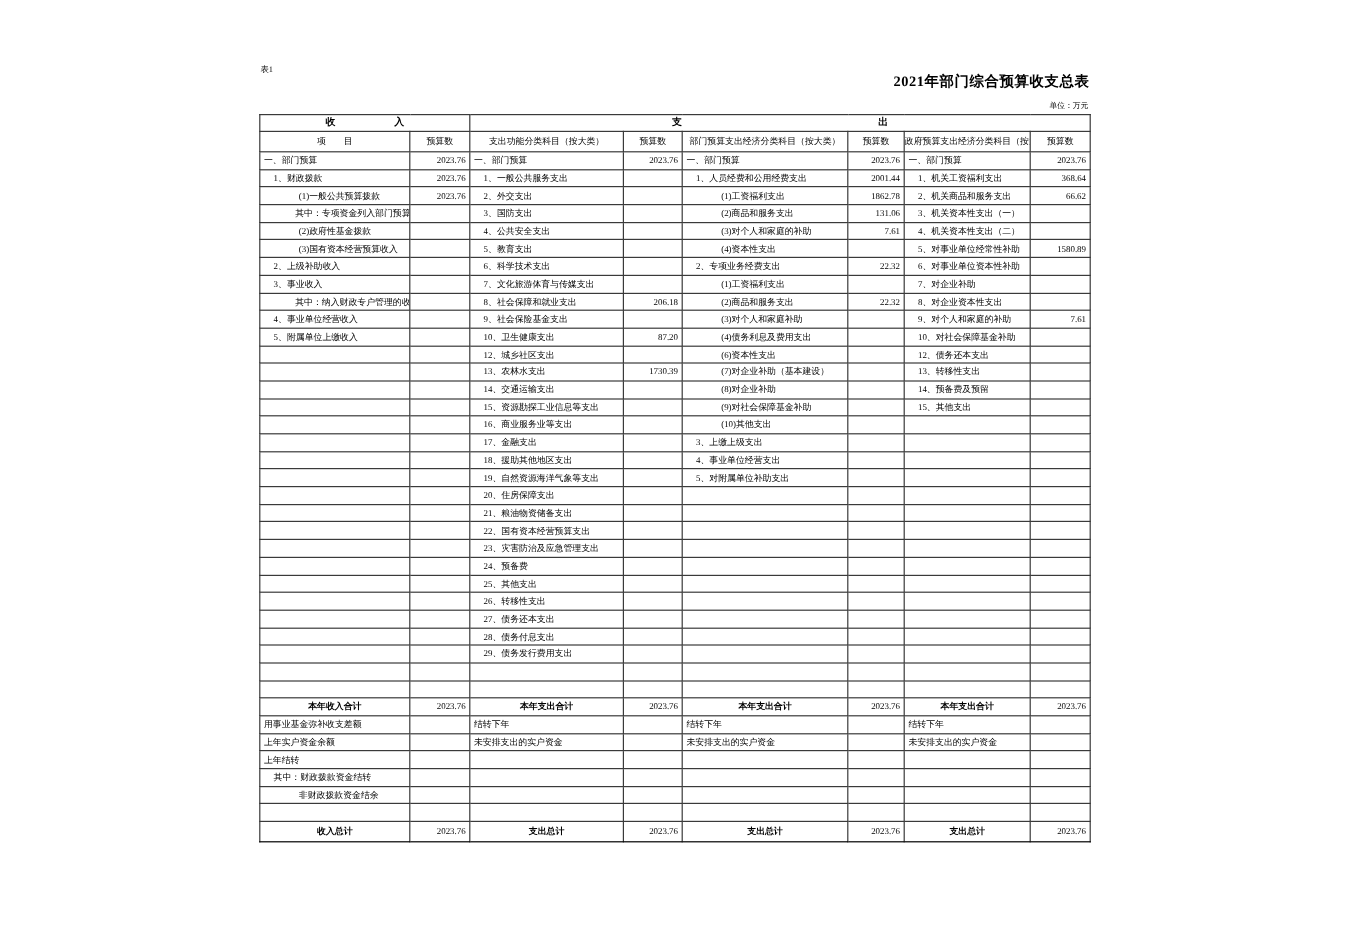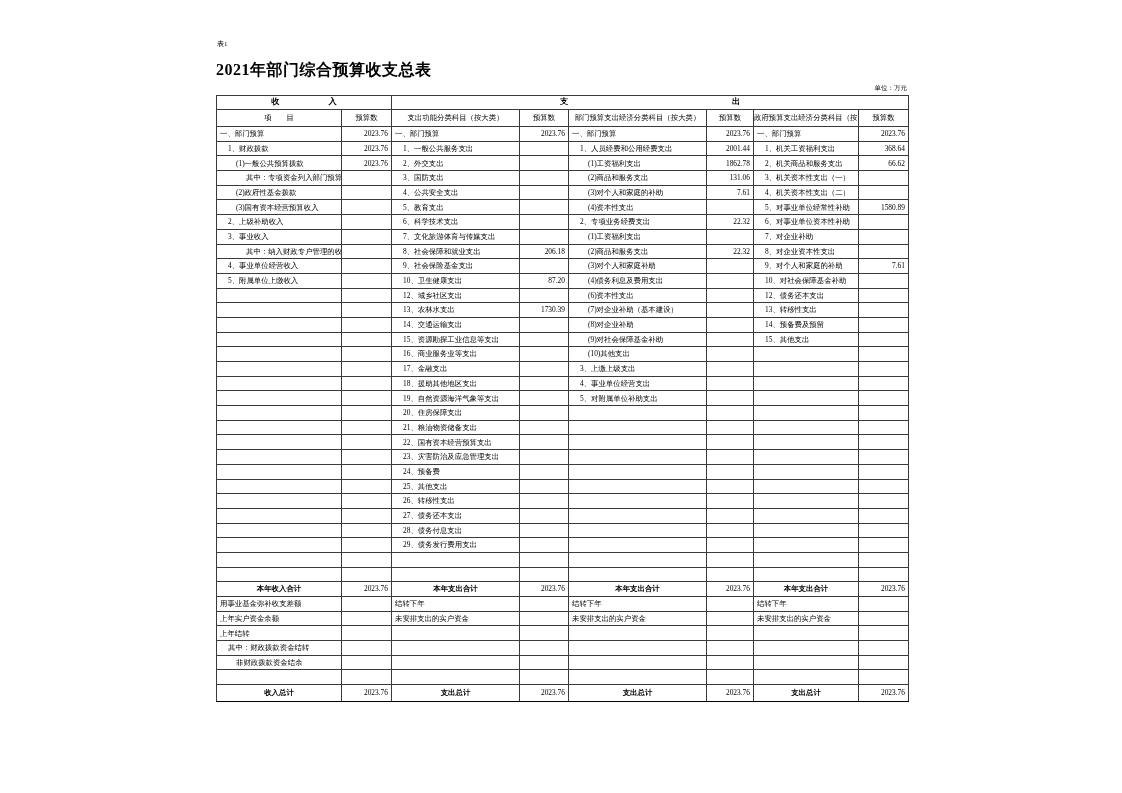--- a/index.html
+++ b/index.html
@@ -2,42 +2,42 @@
 <html><head>
 <meta charset="utf-8">
 <style>
   html,body{margin:0;padding:0;}
   body{
     width:1122px;height:793px;background:#ffffff;position:relative;
     font-family:"Liberation Serif","DejaVu Serif",serif;color:#000;
     -webkit-font-smoothing:antialiased;
   }
   .sheet{position:absolute;inset:0;background:#fff;}
-  #tbl-tag{position:absolute;left:217px;top:39px;font-size:7px;}
-  #page-title{position:absolute;left:216px;top:60px;width:692px;text-align:left;
-    font-size:16px;font-weight:bold;letter-spacing:.5px;}
+  #tbl-tag{position:absolute;left:217px;top:53px;font-size:7px;}
+  #page-title{position:absolute;left:216px;top:60px;width:692px;text-align:right;
+    font-size:12px;font-weight:bold;letter-spacing:.5px;}
   #unit-label{position:absolute;left:216px;top:84px;width:691px;text-align:right;font-size:6.5px;}
 
   table.budget{
     position:absolute;left:216px;top:95px;width:692px;
     border-collapse:collapse;table-layout:fixed;
     border:1.6px solid #000;
   }
   .budget th,.budget td{
     border:0.8px solid #3a3a3a;
     font-size:7.4px;line-height:1;font-weight:normal;
     padding:0;overflow:hidden;white-space:nowrap;vertical-align:middle;
   }
   .budget thead tr.h1 th{height:13px;font-weight:bold;font-size:8.2px;}
   .budget thead tr.h2 th{height:16px;font-weight:normal;text-align:center;}
   .budget tbody tr{height:14.7px;}
   td.lbl{text-align:left;}
   td.lbl.i0{padding-left:3px;}
   td.lbl.i1{padding-left:11px;}
-  td.lbl.i2{padding-left:19px;margin-top:16px;}
+  td.lbl.i2{padding-left:32px;margin-top:16px;}
   td.lbl.i3{padding-left:29px;}
   td.val{text-align:right;padding-right:3px;}
   .gs{border-left:1.6px solid #000 !important;}
   tr.subtotal td{border-top:1.6px solid #000;}
   tr.subtotal td.lbl, tr.grand td.lbl{text-align:center;font-weight:bold;padding-left:0;}
   tr.grand{height:17px !important;margin-top:15px;}
   tr.grand td{border-top:1.6px solid #000;border-bottom:1.6px solid #000;}
 </style>
 </head>
 <body>

